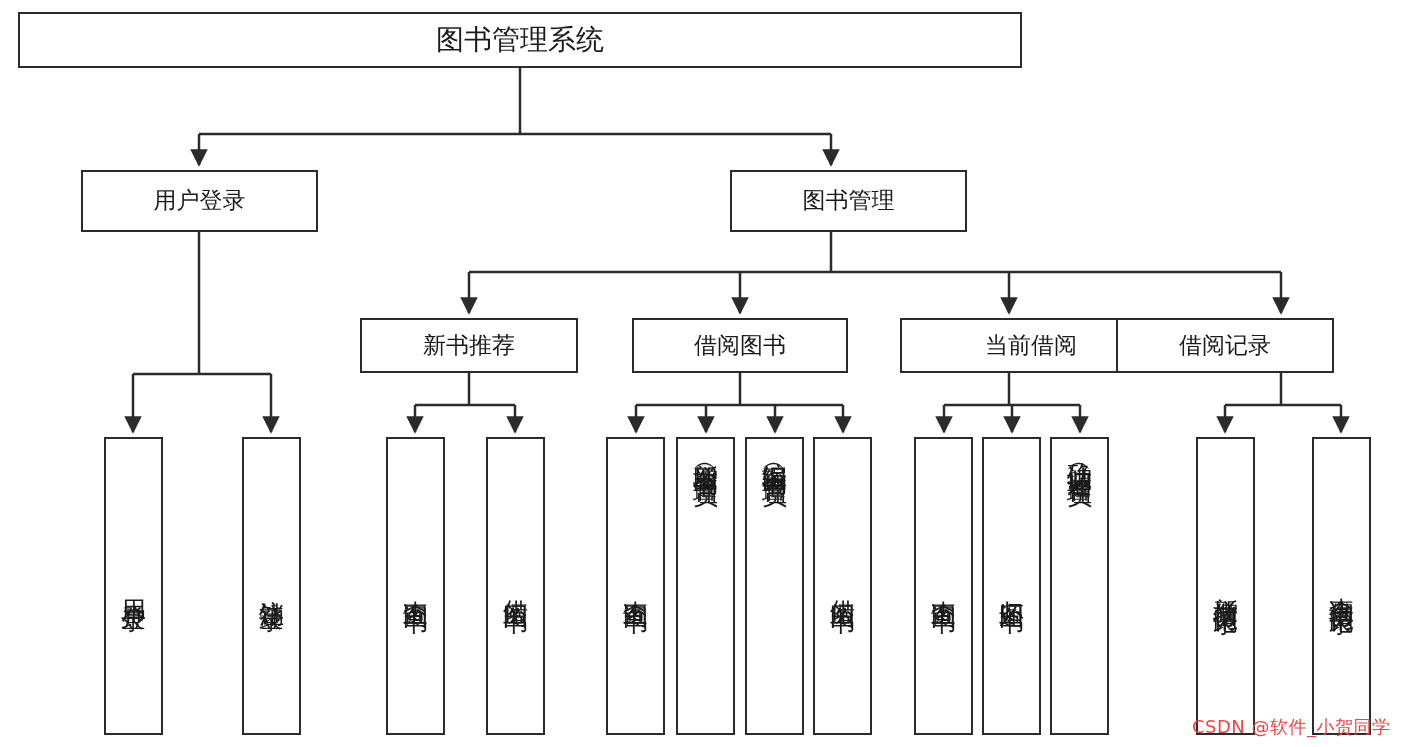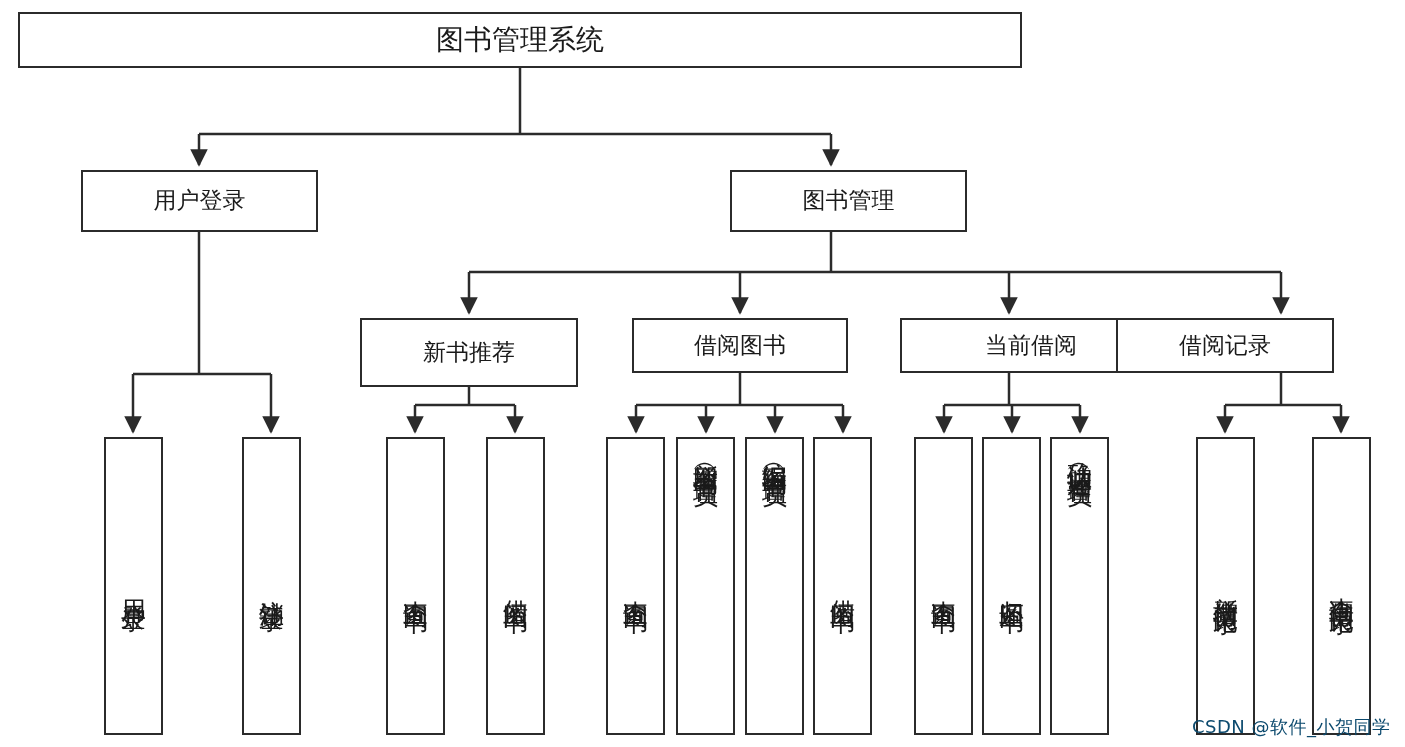--- a/index.html
+++ b/index.html
@@ -60,21 +60,21 @@
   }
   .node.vert.short {
     align-items: center;
     padding-top: 0;
   }
   .watermark {
     position: absolute;
     left: 1192px;
     top: 715px;
     font-size: 18px;
-    color: #0c4a6e;
+    color: #ef4444;
     white-space: nowrap;
     letter-spacing: 0.5px;
     pointer-events: none;
   }
 </style>
 </head>
 <body>
 
 <div id="canvas">
 
@@ -132,21 +132,21 @@
     <span class="label">图书管理系统</span>
   </div>
 
   <div class="node horiz" style="left:81px; top:170px; width:237px; height:62px;">
     <span class="label">用户登录</span>
   </div>
   <div class="node horiz" style="left:712px; top:170px; width:237px; height:62px;margin-left:18px;">
     <span class="label">图书管理</span>
   </div>
 
-  <div class="node horiz" style="left:360px; top:318px; width:218px; height:69px;">
+  <div class="node horiz" style="left:360px; top:318px; width:218px; height:55px;">
     <span class="label">新书推荐</span>
   </div>
   <div class="node horiz" style="left:632px; top:318px; width:216px; height:55px;">
     <span class="label">借阅图书</span>
   </div>
   <div class="node horiz" style="left:900px; top:318px; width:218px; height:55px;padding-left:44px;">
     <span class="label">当前借阅</span>
   </div>
   <div class="node horiz" style="left:1116px; top:318px; width:218px; height:55px;">
     <span class="label">借阅记录</span>

